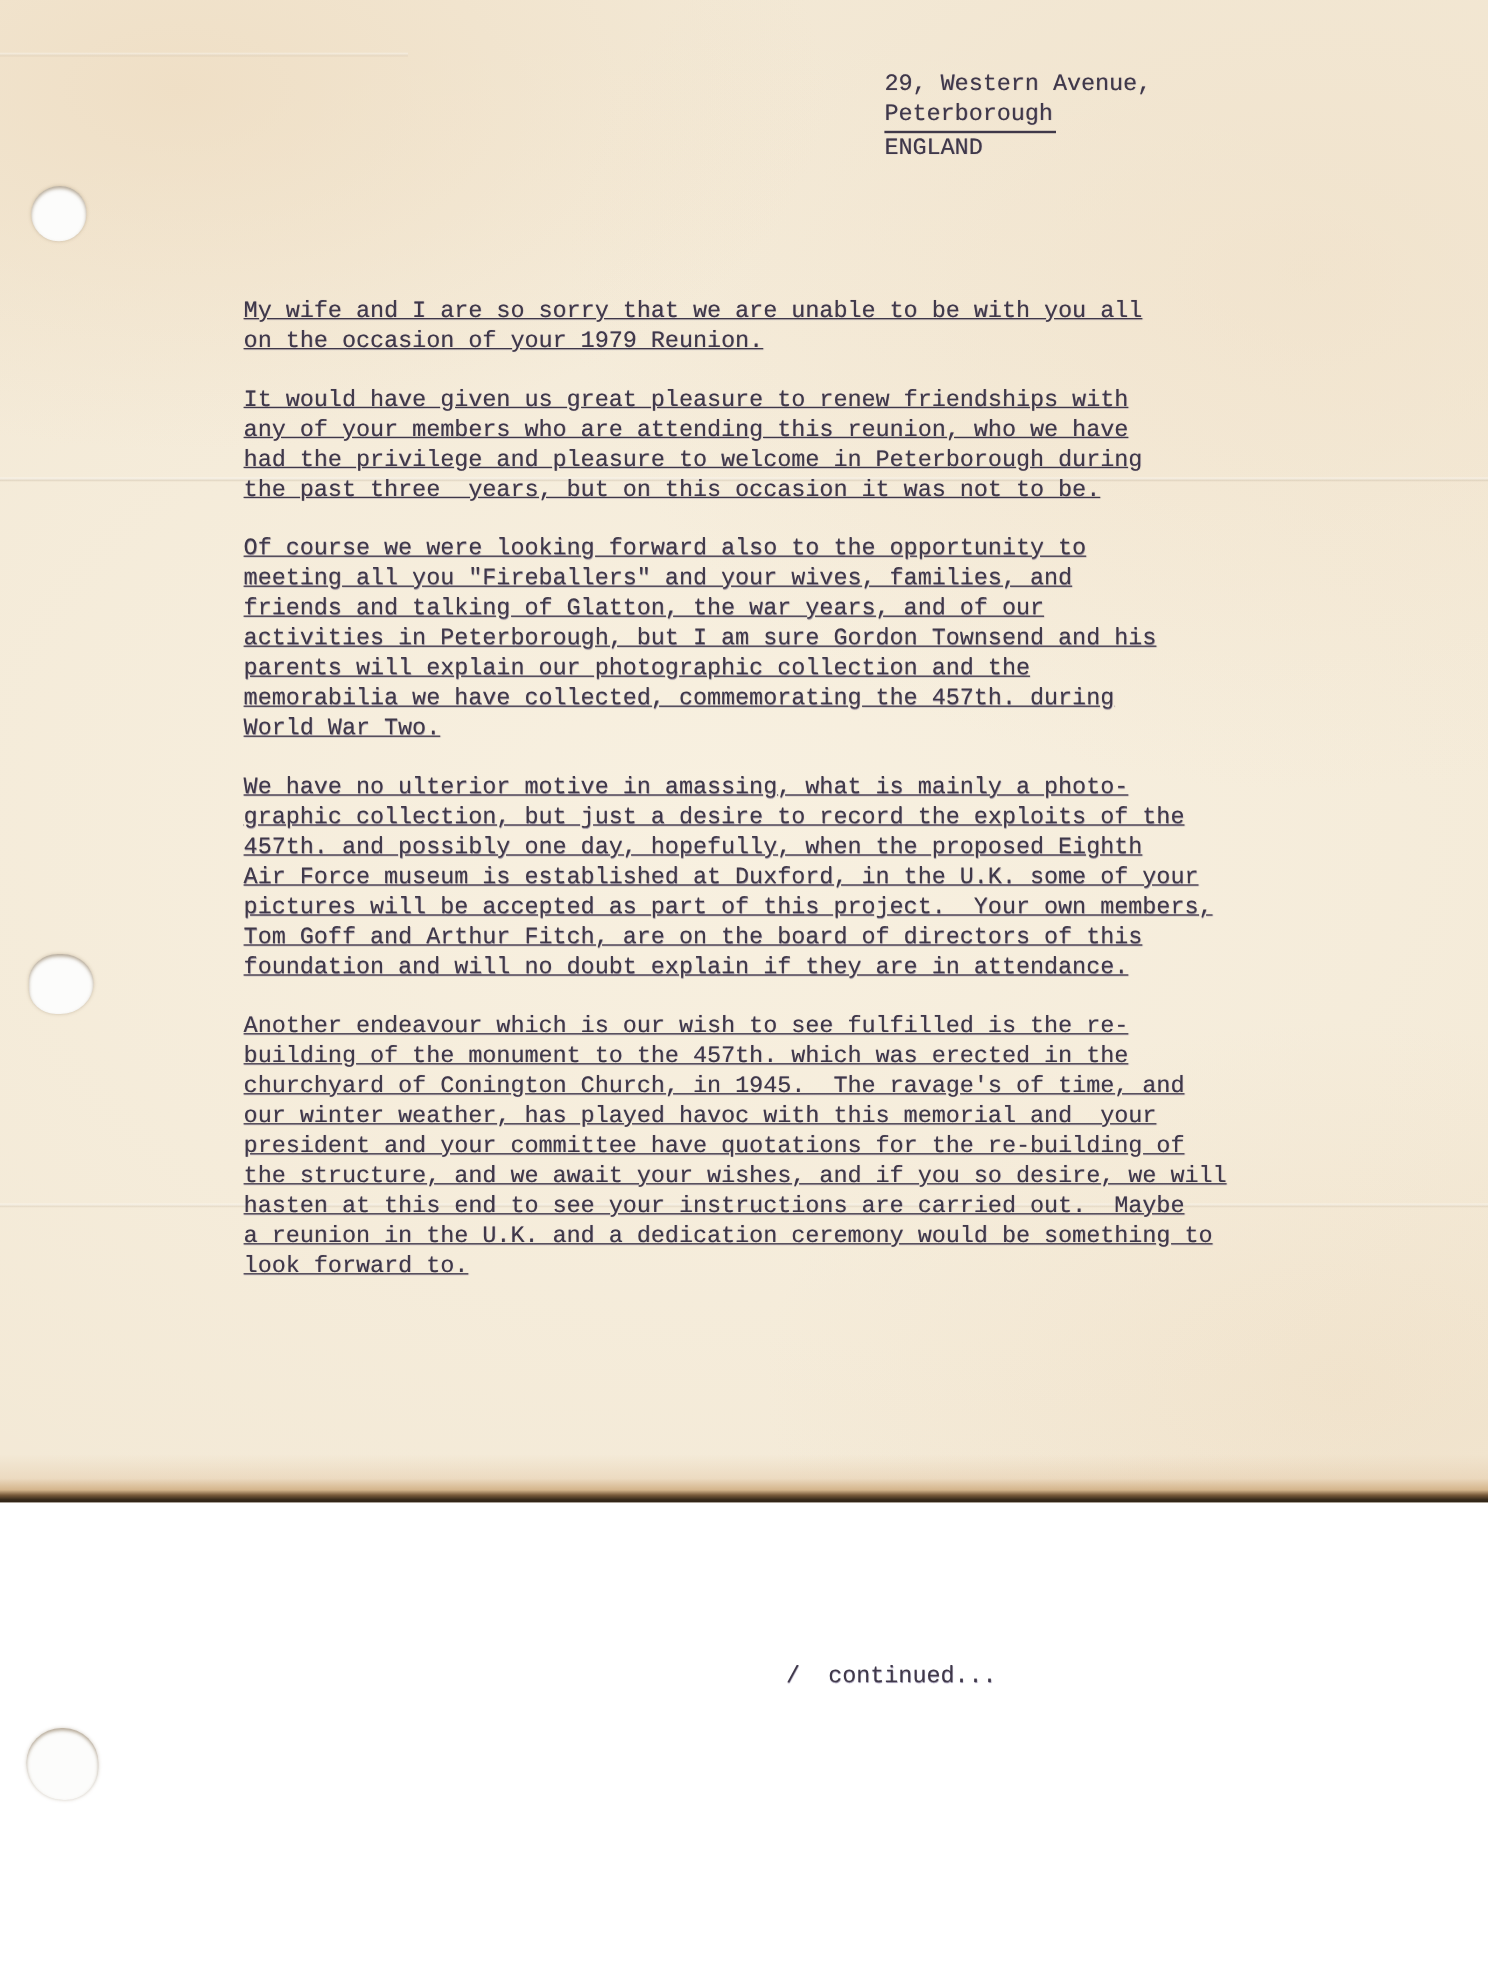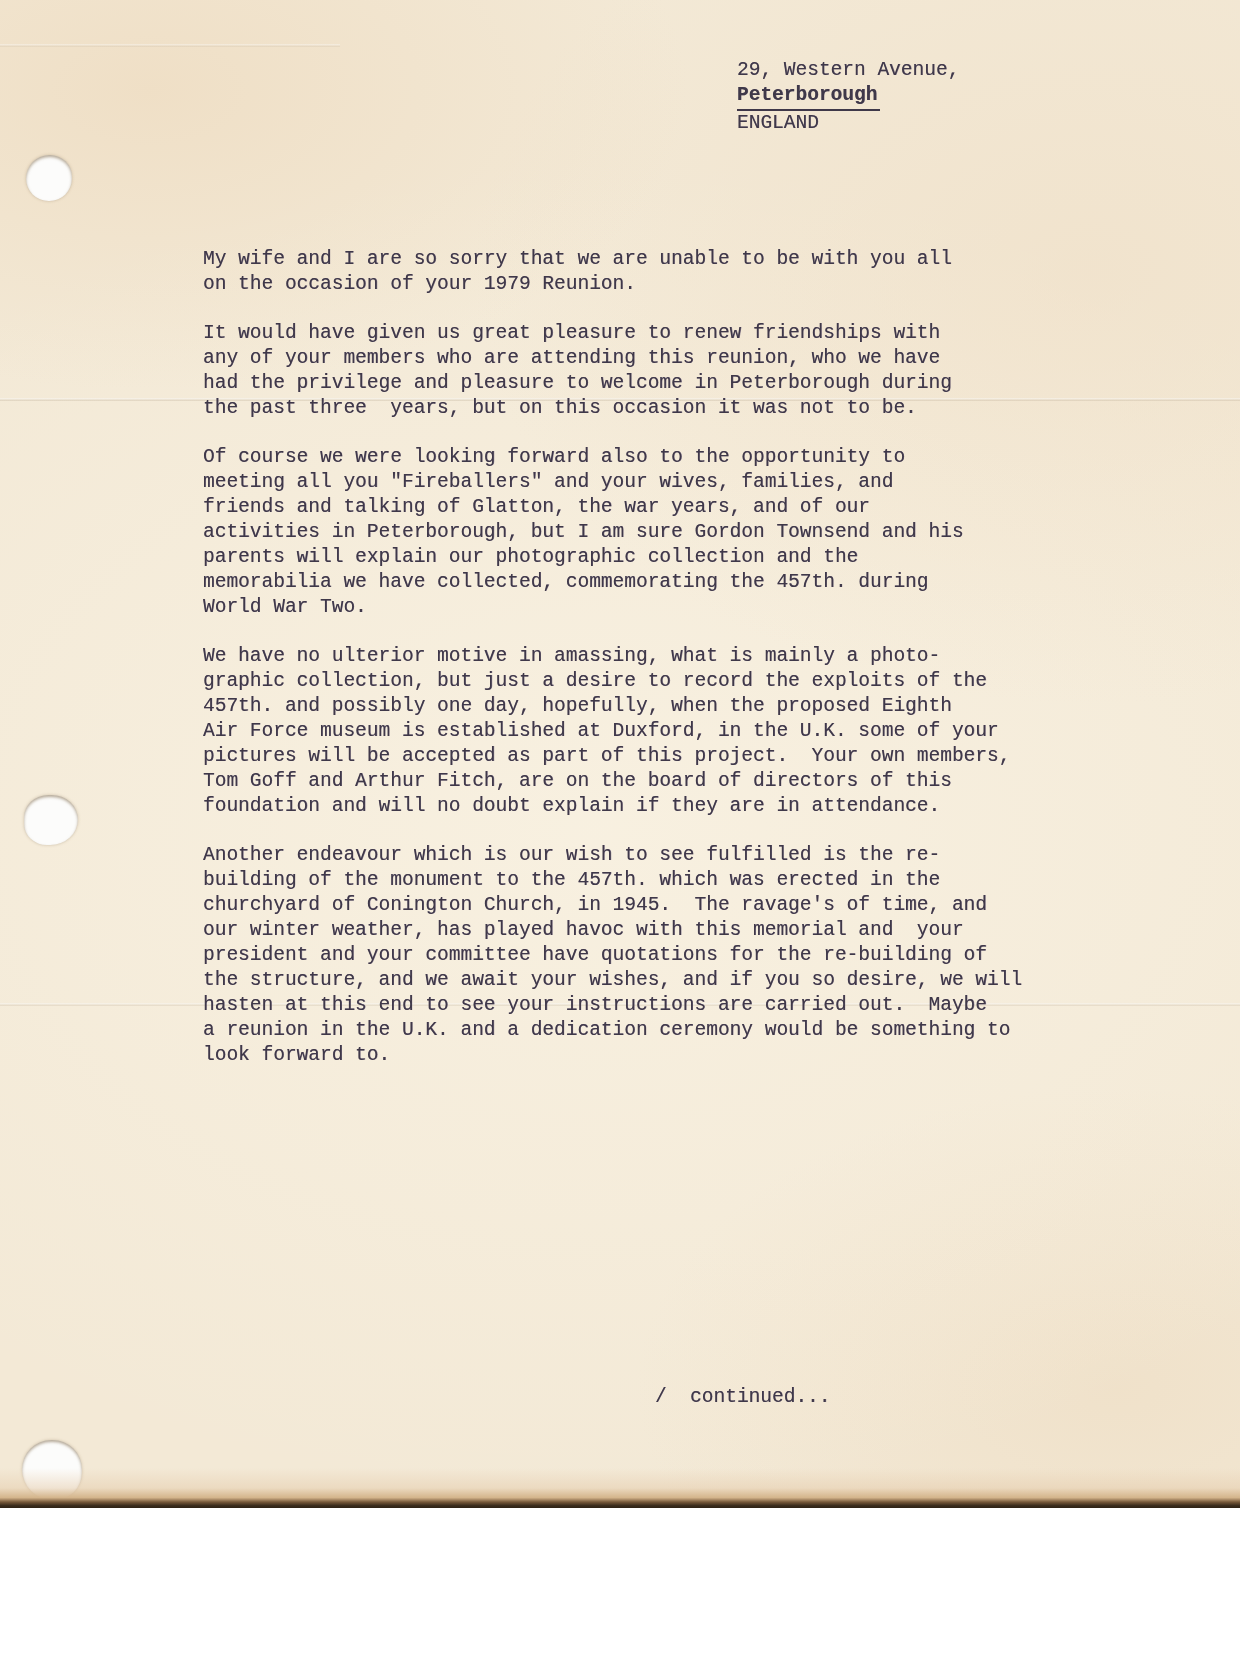--- a/index.html
+++ b/index.html
@@ -6,21 +6,21 @@
     margin: 0;
     padding: 0;
     width: 1240px;
     height: 1656px;
     overflow: hidden;
     font-family: "Liberation Mono", "DejaVu Sans Mono", monospace;
   }
   .paper {
     position: relative;
     width: 1240px;
-    height: 1508px;
+    height: 1252px;
     background:
       radial-gradient(ellipse 900px 500px at 12% 6%, rgba(236,215,185,0.55), rgba(236,215,185,0) 60%),
       radial-gradient(ellipse 1000px 700px at 88% 18%, rgba(238,220,194,0.45), rgba(238,220,194,0) 62%),
       radial-gradient(ellipse 1300px 900px at 48% 55%, rgba(251,245,231,0.6), rgba(251,245,231,0) 75%),
       radial-gradient(ellipse 800px 500px at 90% 92%, rgba(235,214,184,0.4), rgba(235,214,184,0) 60%),
       #f3e9d6;
     color: #3f3849;
   }
   .typewriter {
     font-size: 19.5px;
@@ -32,30 +32,29 @@
     position: absolute;
     left: 737px;
     top: 58px;
   }
   .addr-line { white-space: pre; }
   .addr-underline span {
     display: inline-block;
     border-bottom: 2px solid #3f3849;
     padding-bottom: 1px;
     padding-right: 3px;
-    font-weight: bold;
   }
   .letter-body {
     position: absolute;
     left: 203px;
     top: 247px;
     width: 860px;
   }
   .salutation { margin-bottom: 24px; white-space: pre; }
-  .para { margin-bottom: 24px; white-space: pre; }
+  .para { margin-bottom: 24px; white-space: pre; text-decoration: underline; }
   .continued {
     position: absolute;
     left: 655px;
     top: 1385px;
     white-space: pre;
   }
   .hole {
     position: absolute;
     background: #fcfcfb;
     box-shadow: inset 0 2px 3px rgba(125,103,72,0.55), 0 0 3px rgba(125,103,72,0.35);

